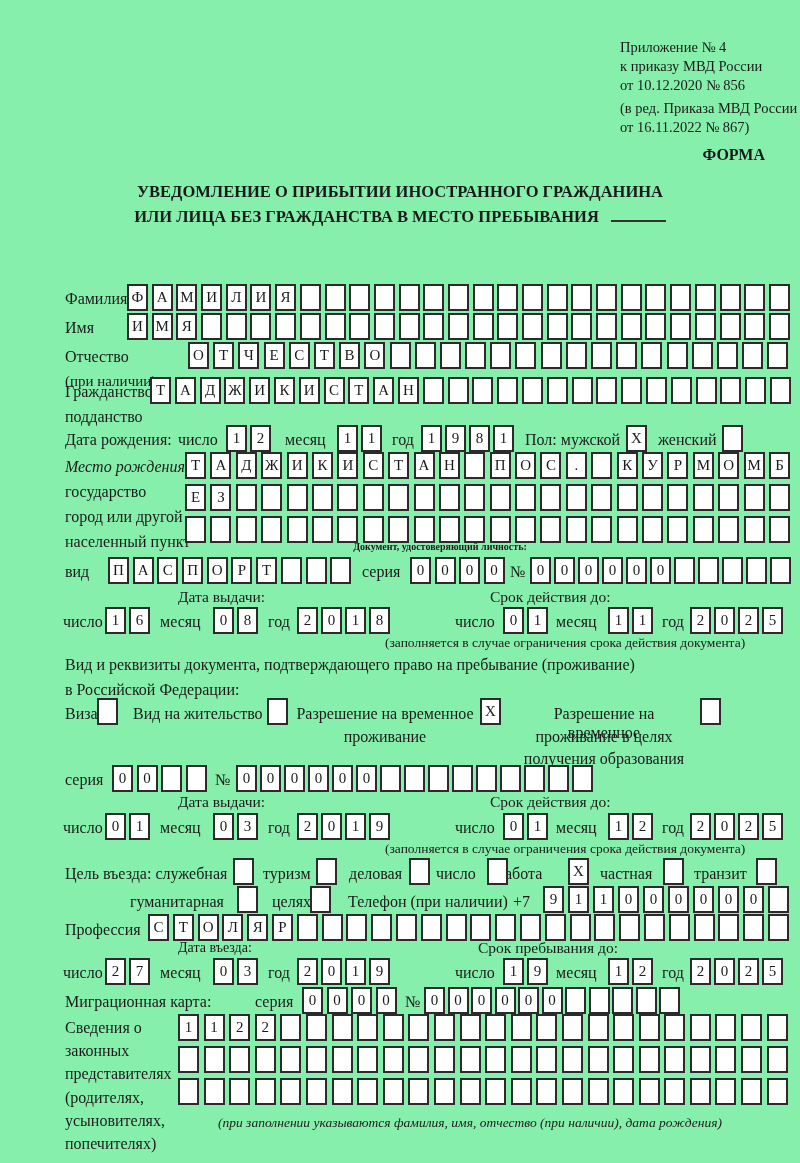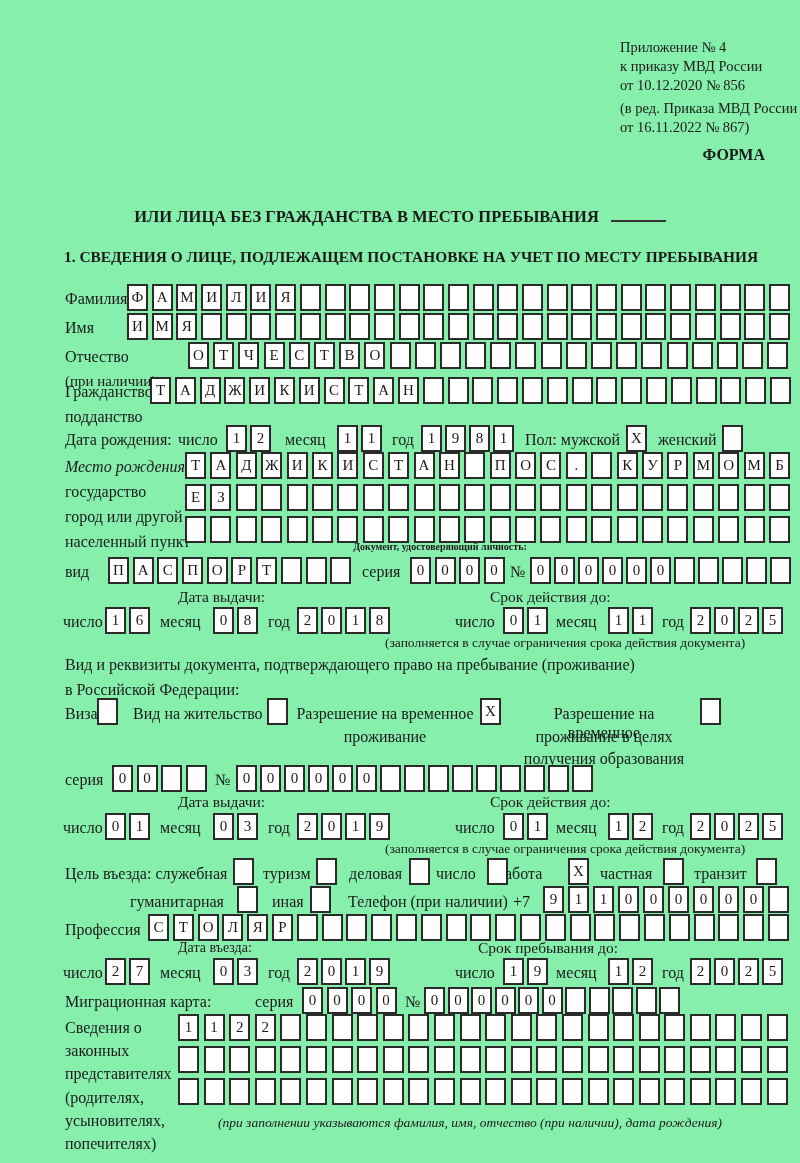--- a/index.html
+++ b/index.html
@@ -34,23 +34,23 @@
   <div class="hdr-note">
     <div>Приложение № 4</div>
     <div>к приказу МВД России</div>
     <div>от 10.12.2020 № 856</div>
     <div class="gap">(в ред. Приказа МВД России</div>
     <div>от 16.11.2022 № 867)</div>
   </div>
 
   <div class="forma">ФОРМА</div>
 
+  <div class="title1">УВЕДОМЛЕНИЕ О ПРИБЫТИИ ИНОСТРАННОГО ГРАЖДАНИНА</div>
   <div class="title2"><span>ИЛИ ЛИЦА БЕЗ ГРАЖДАНСТВА В МЕСТО ПРЕБЫВАНИЯ</span><span class="blank"></span></div>
 
-  <div class="sec">1. СВЕДЕНИЯ О ЛИЦЕ, ПОДЛЕЖАЩЕМ ПОСТАНОВКЕ НА УЧЕТ ПО МЕСТУ ПРЕБЫВАНИЯ</div>
 
   <div id="form-body">
       <div class="t" style="left: 65px; top: 289px;">Фамилия</div>
       <div class="t" style="left: 65px; top: 318px;">Имя</div>
       <div class="t" style="left: 65px; top: 347px;">Отчество</div>
       <div class="t" style="left: 65px; top: 372px; font-size: 15px;">(при наличии)</div>
       <div class="t" style="left: 65px; top: 382px;">Гражданство,</div>
       <div class="t" style="left: 65px; top: 407px;">подданство</div>
       <div class="t" style="left: 65px; top: 430px;">Дата рождения:</div>
       <div class="t" style="left: 178px; top: 430px;">число</div>
@@ -96,21 +96,21 @@
       <div class="t" style="left: 662px; top: 818px;">год</div>
       <div class="t" style="left: 385px; top: 839px; font-size: 13.5px;">(заполняется в случае ограничения срока действия документа)</div>
       <div class="t" style="left: 65px; top: 864px;">Цель въезда: служебная</div>
       <div class="t" style="left: 263px; top: 864px;">туризм</div>
       <div class="t" style="left: 349px; top: 864px;">деловая</div>
       <div class="t" style="left: 436px; top: 864px;">число</div>
       <div class="t" style="left: 485px; top: 864px; margin-left: 12px;">работа</div>
       <div class="t" style="left: 600px; top: 864px;">частная</div>
       <div class="t" style="left: 694px; top: 864px;">транзит</div>
       <div class="t" style="left: 130px; top: 892px;">гуманитарная</div>
-      <div class="t" style="left: 272px; top: 892px;">иная</div>
+      <div class="t" style="left: 272px; top: 892px;">целях</div>
       <div class="t" style="left: 348px; top: 892px;">Телефон (при наличии)</div>
       <div class="t" style="left: 513px; top: 892px;">+7</div>
       <div class="t" style="left: 65px; top: 920px;">Профессия</div>
       <div class="t" style="left: 178px; top: 938px; font-size: 14px;">Дата въезда:</div>
       <div class="t" style="left: 478px; top: 938px; font-size: 15.5px;">Срок пребывания до:</div>
       <div class="t" style="left: 63px; top: 963px;">число</div>
       <div class="t" style="left: 160px; top: 963px;">месяц</div>
       <div class="t" style="left: 268px; top: 963px;">год</div>
       <div class="t" style="left: 455px; top: 963px;">число</div>
       <div class="t" style="left: 556px; top: 963px;">месяц</div>

